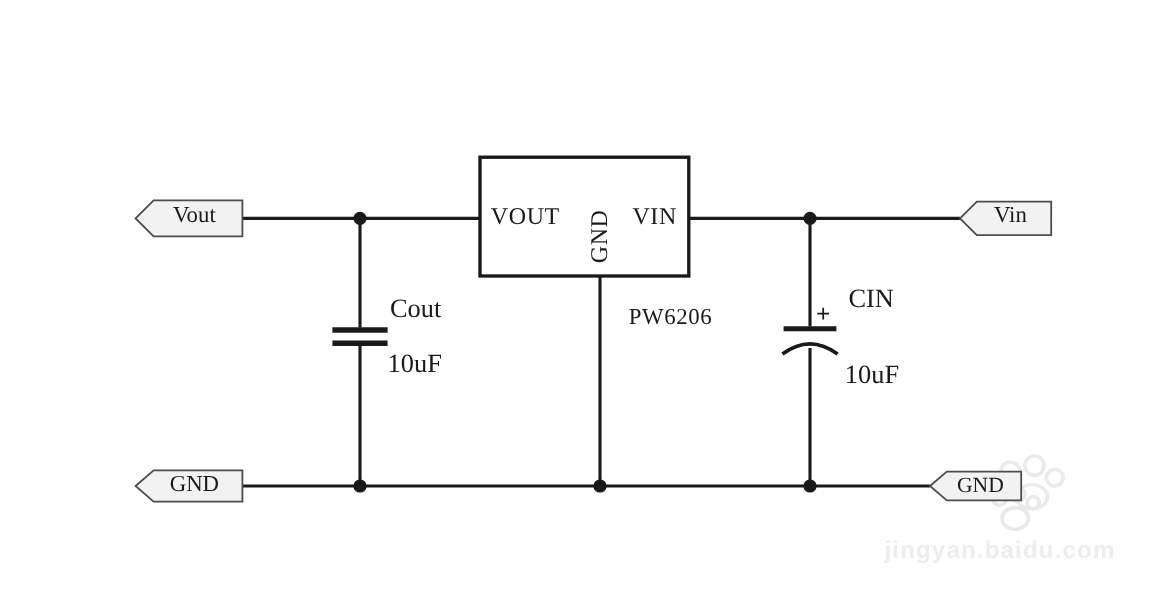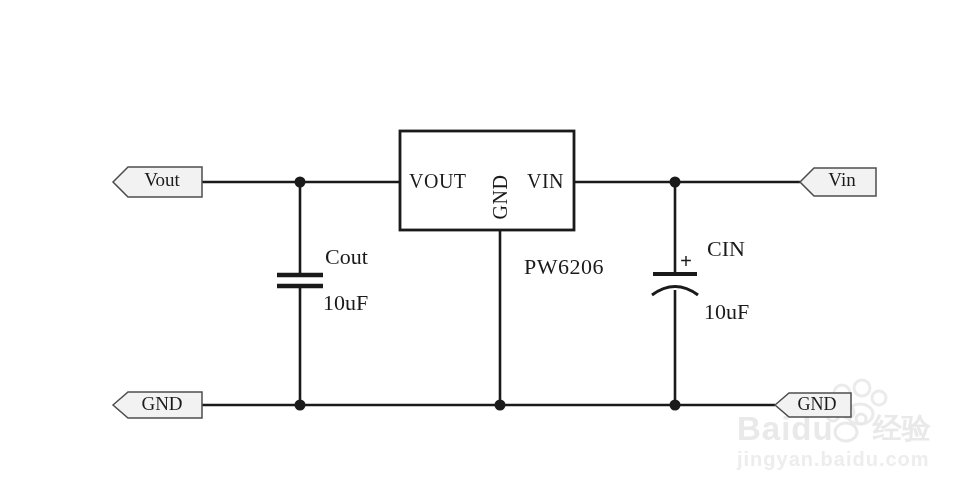--- a/index.html
+++ b/index.html
@@ -19,21 +19,21 @@
     z-index:3;
     font-family:"Liberation Serif", serif;
     color:#1a1a1a;
     white-space:nowrap;
     line-height:1.1;
   }
   .center { text-align:center; }
   .port-label { font-size:19px; }
   .pin-label  { font-size:20px; letter-spacing:0.5px; }
   .comp-label { font-size:22px; }
-  .part-label { font-size:22px; letter-spacing:0.5px; }
+  .part-label { font-size:19px; letter-spacing:0.5px; }
   .rot-vert {
     transform: rotate(-90deg);
     transform-origin: center center;
   }
   .plus-mark { font-size:21px; font-weight:700; }
   .watermark {
     position:absolute;
     z-index:1;
     color:#e7e7e7;
     user-select:none;
@@ -68,24 +68,20 @@
       <ellipse cx="860" cy="414" rx="13" ry="10"></ellipse>
     </g>
 
     <g fill="none" stroke="#e9e9e9" stroke-width="3">
       <circle cx="833" cy="415" r="6"></circle>
       <circle cx="848" cy="412" r="6"></circle>
       <circle cx="861" cy="419" r="5"></circle>
       <ellipse cx="846" cy="432" rx="11" ry="9"></ellipse>
     </g>
   </svg>
-  <div class="watermark wm-line1">
-    <span class="wm-brand">Baidu</span>
-    <span class="wm-cn" style="margin-left:34px;">经验</span>
-  </div>
   <div class="watermark wm-line2">jingyan.baidu.com</div>
 
   <svg class="layer-schematic" width="965" height="494">
     <g stroke="#1a1a1a" stroke-width="2.6" fill="none">
 
       <line x1="202" y1="182" x2="400" y2="182"></line>
       <line x1="574" y1="182" x2="800" y2="182"></line>
 
       <line x1="202" y1="405" x2="775" y2="405"></line>
 

